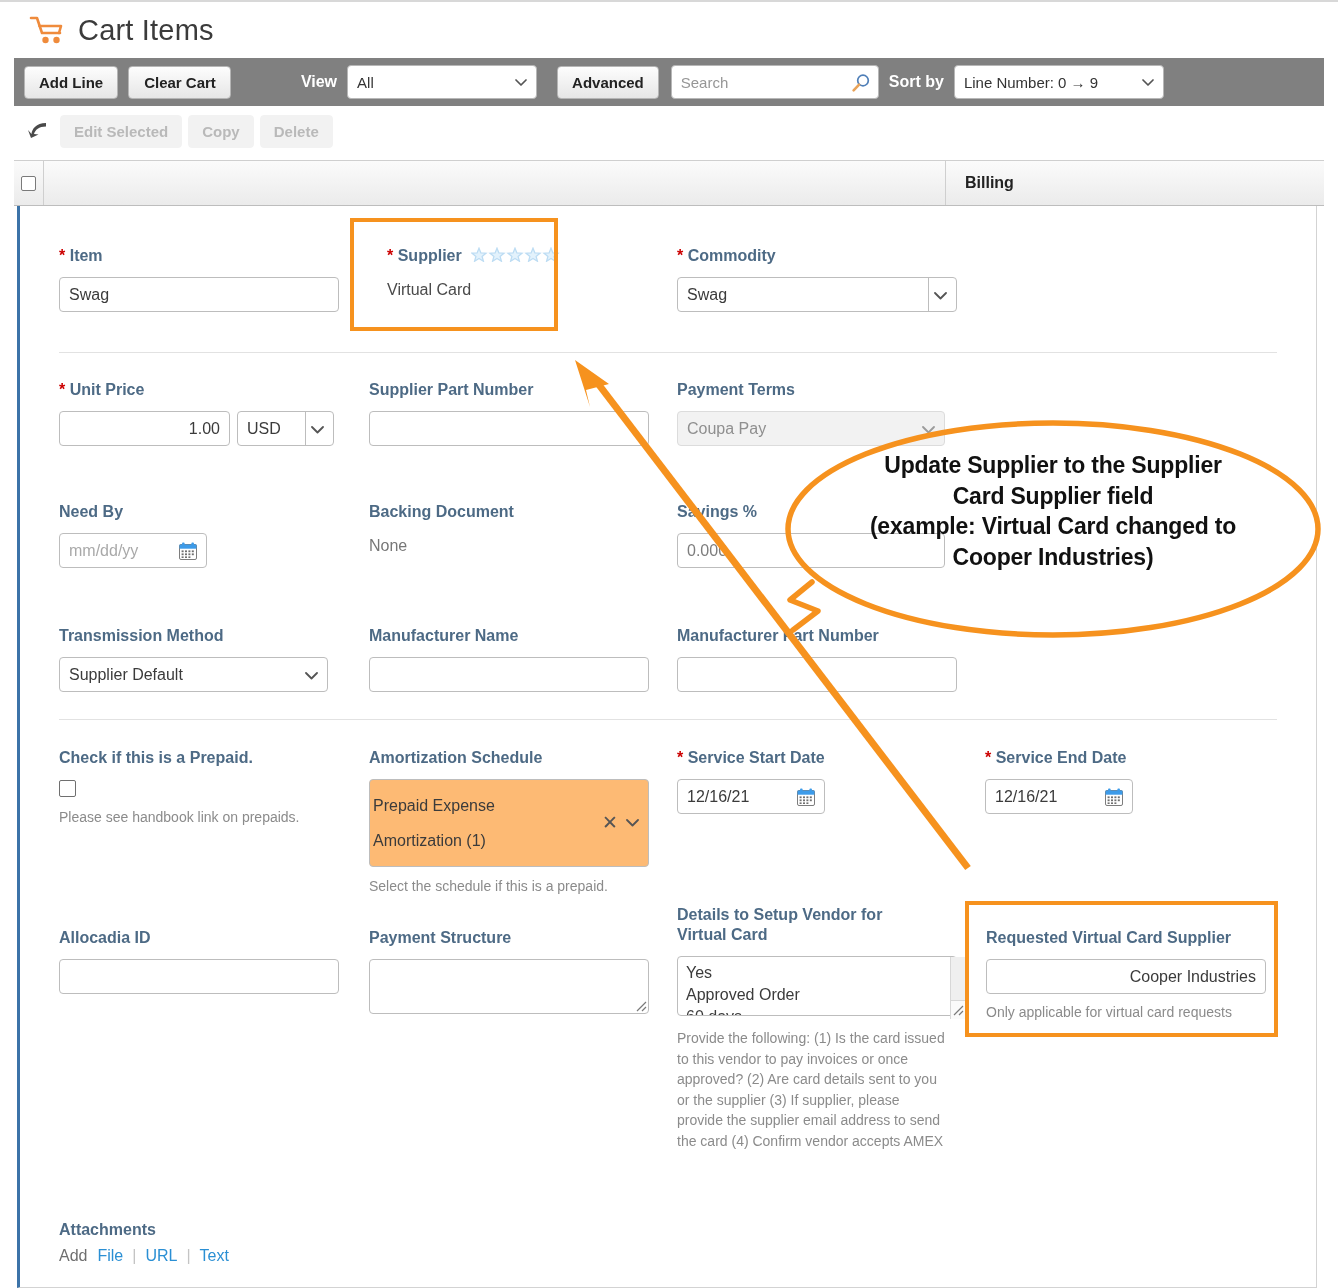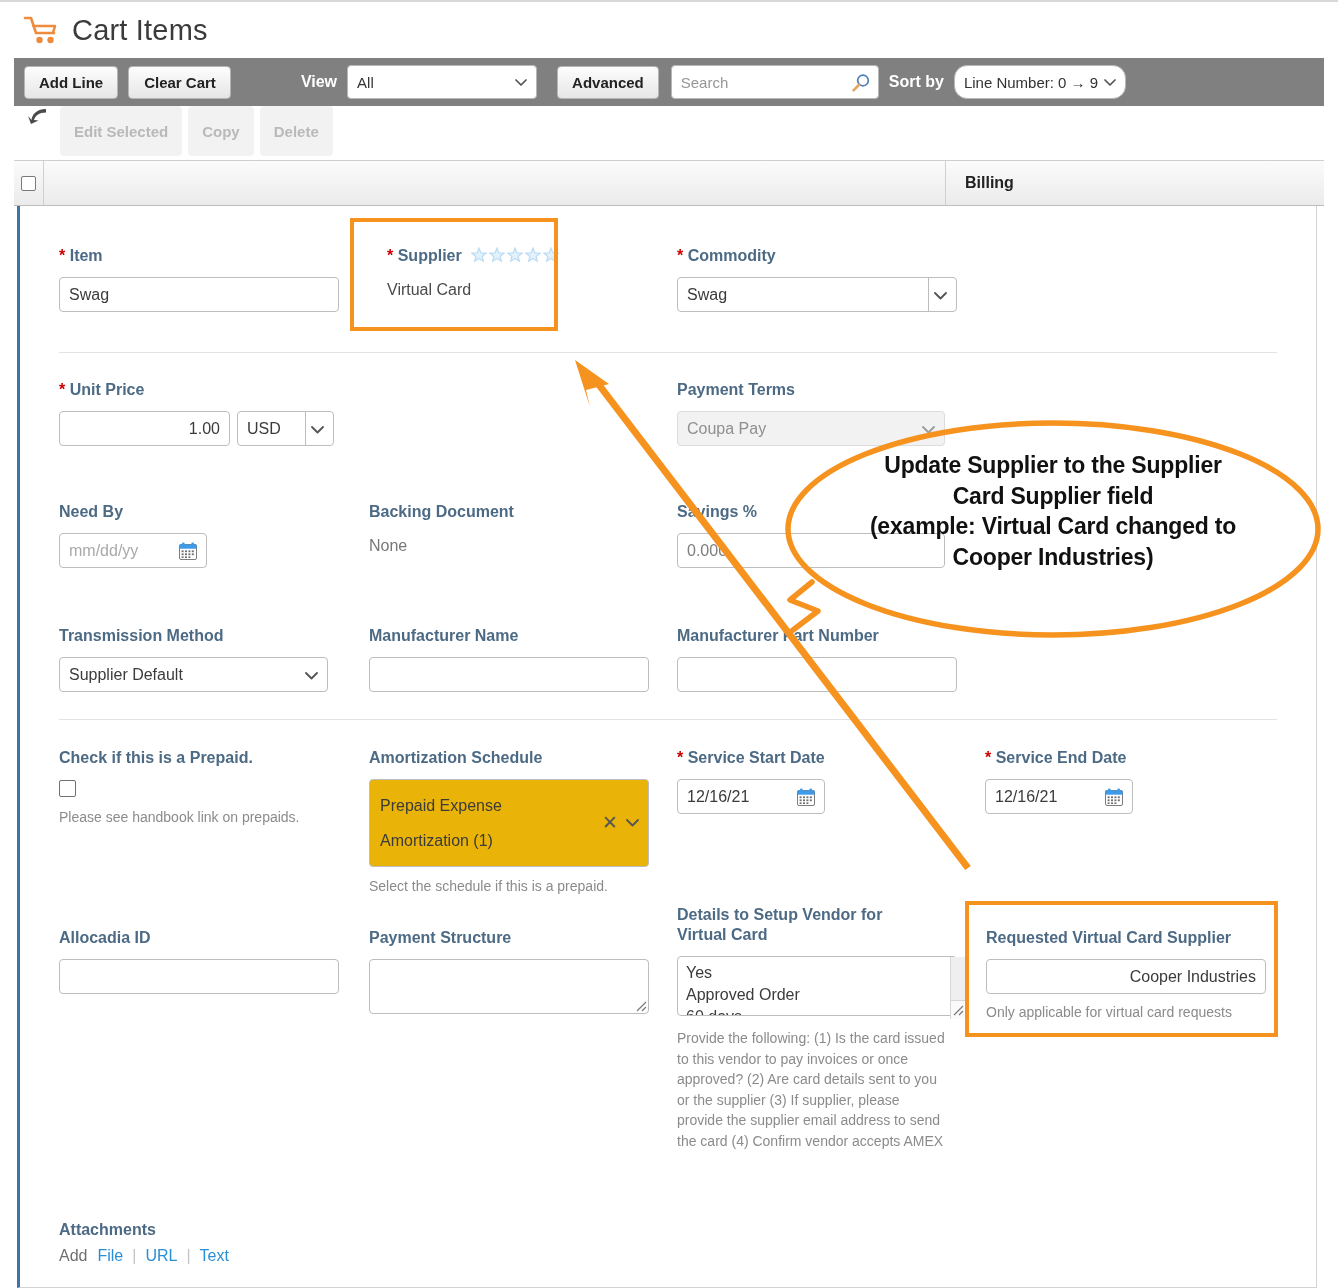--- a/index.html
+++ b/index.html
@@ -16,21 +16,21 @@
     overflow: hidden;
     background: #fff;
   }
 
   
   .titlebar {
     position: absolute; left: 0; top: 0;
     width: 1338px; height: 58px;
     border-top: 2px solid #d8d8d8;
     display: flex; align-items: center;
-    padding-left: 22px;
+    padding-left: 28px;
   }
   .cart-icon { width: 40px; height: 32px; margin-right: 10px; flex: 0 0 auto; }
   .page-title {
     font-size: 29px;
     color: #3b3b3b;
     font-weight: 400;
     letter-spacing: 0.2px;
   }
 
   
@@ -74,21 +74,21 @@
     color: #333;
     cursor: pointer;
     white-space: nowrap;
   }
   .select-box .chev {
     position: absolute; right: 9px; top: 50%;
     margin-top: -3px;
     width: 12px; height: 7px;
   }
   .view-select { width: 190px; align-items: center; }
-  .sort-select { width: 172px; border-radius: 13px; }
+  .sort-select { width: 210px; }
   .search-wrap {
     position: relative;
     margin-left: 12px;
     width: 208px; height: 34px;
     background: #fff;
     border: 1px solid #b7b7b7;
     border-radius: 4px;
     display: flex; align-items: center;
   }
   .search-wrap input {
@@ -101,21 +101,21 @@
     font-family: "Liberation Sans", sans-serif;
   }
   .search-wrap input::placeholder { color: #969696; }
   .search-icon { position: absolute; right: 7px; top: 7px; width: 20px; height: 20px; }
 
   
   .actionbar {
     position: absolute; left: 14px; top: 106px;
     width: 1310px; height: 50px;
     background: #fff;
-    display: flex; 
+    display: flex; align-items: center;
     padding-left: 12px;
   }
   .undo-icon { width: 26px; height: 22px; margin-right: 8px; }
   .btn-disabled {
     background: #f2f2f2;
     border: 1px solid #f2f2f2;
     border-radius: 4px;
     color: #b9b9b9;
     font-size: 15px;
     font-weight: bold;
@@ -269,25 +269,25 @@
     border-left: 1px solid #d7d7d7;
   }
   .ta-thumb {
     position: absolute; left: 0; right: 0; top: 0;
     height: 44px;
     background: #efefef;
     border-bottom: 1px solid #d7d7d7;
   }
   .multisel {
     position: relative;
-    background: #eab308;
+    background: #fdba74;
     border: 1px solid #bdbdbd;
     border-radius: 4px;
     font-size: 16px; color: #3b3b3b;
-    padding: 8px 48px 8px 10px;
+    padding: 8px 48px 8px 3px;
     line-height: 35px;
   }
   .multisel .clearx {
     position: absolute; right: 30px; top: 50%;
     margin-top: -9px;
     font-size: 19px; color: #555;
     line-height: 18px;
     cursor: pointer;
   }
   .multisel .chev { position: absolute; right: 9px; top: 50%; margin-top: -4px; width: 13px; height: 8px; }
@@ -428,20 +428,24 @@
         <input class="input num" style="width: 171px;" type="text" value="1.00">
         <div class="sel split" style="width:97px; margin-left:7px;">
           <span>USD</span>
           <svg class="chev" viewBox="0 0 13 8">
             <path d="M1 1 L6.5 6.5 L12 1" fill="none" stroke="#555" stroke-width="1.8" stroke-linecap="round" stroke-linejoin="round"></path>
           </svg>
         </div>
       </div>
     </div>
 
+    <div class="fld" style="left:349px; top:174px;">
+      <div class="lbl">Supplier Part Number</div>
+      <input class="input" style="width: 280px; margin-top: 11px;" type="text" value="">
+    </div>
 
     <div class="fld" style="left:39px; top:296px;">
       <div class="lbl">Need By</div>
       <div class="datefield empty" style="width:148px; margin-top:11px;">
         <span>mm/dd/yy</span>
         <svg class="cal-icon" viewBox="0 0 20 20">
           <rect x="1.5" y="3.5" width="17" height="15" rx="1.5" fill="#fff" stroke="#7d7d7d" stroke-width="1"></rect>
           <rect x="1.5" y="3.5" width="17" height="4.2" fill="#3d9be9"></rect>
           <rect x="4" y="1.5" width="2.6" height="3.6" rx="1" fill="#3d9be9"></rect>
           <rect x="13.4" y="1.5" width="2.6" height="3.6" rx="1" fill="#3d9be9"></rect>

